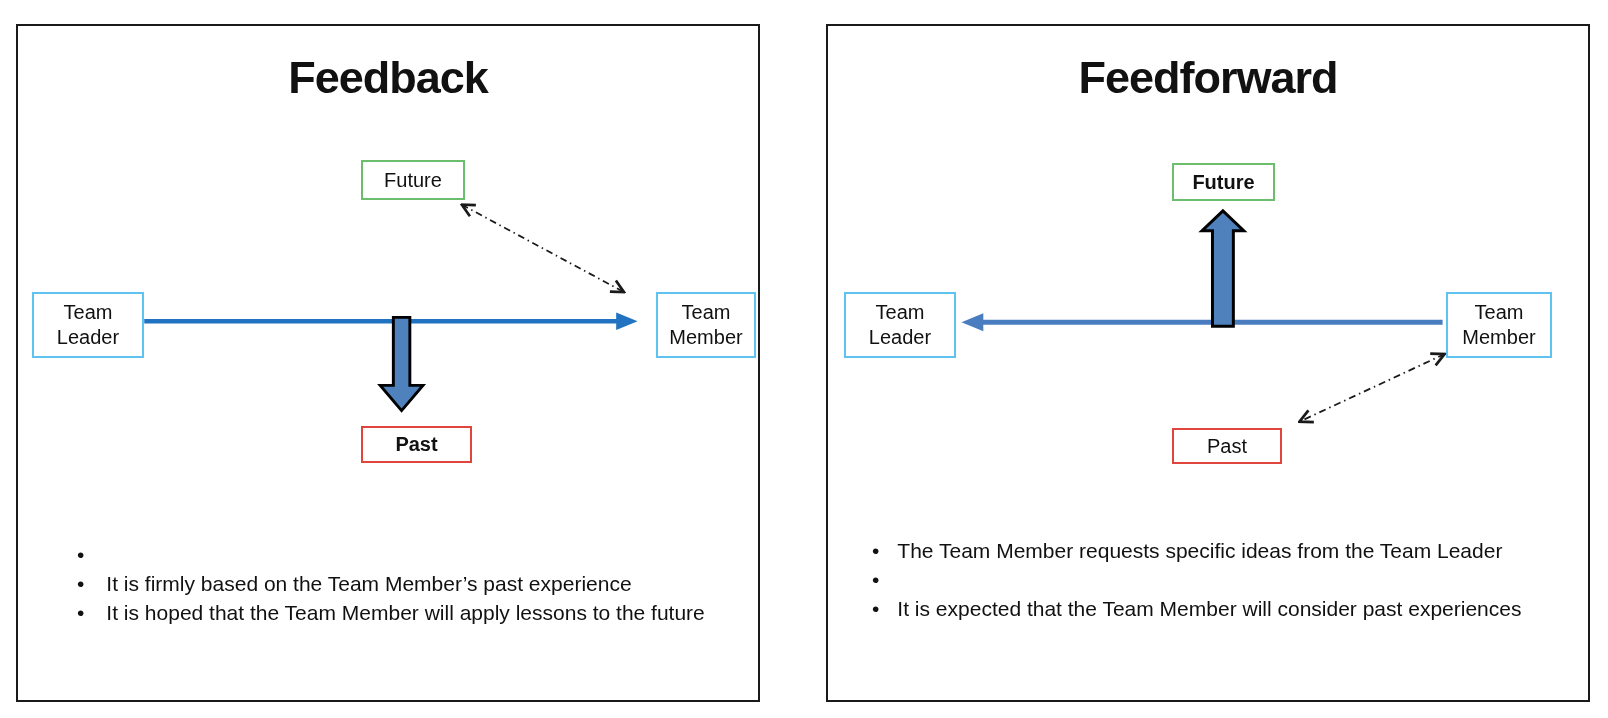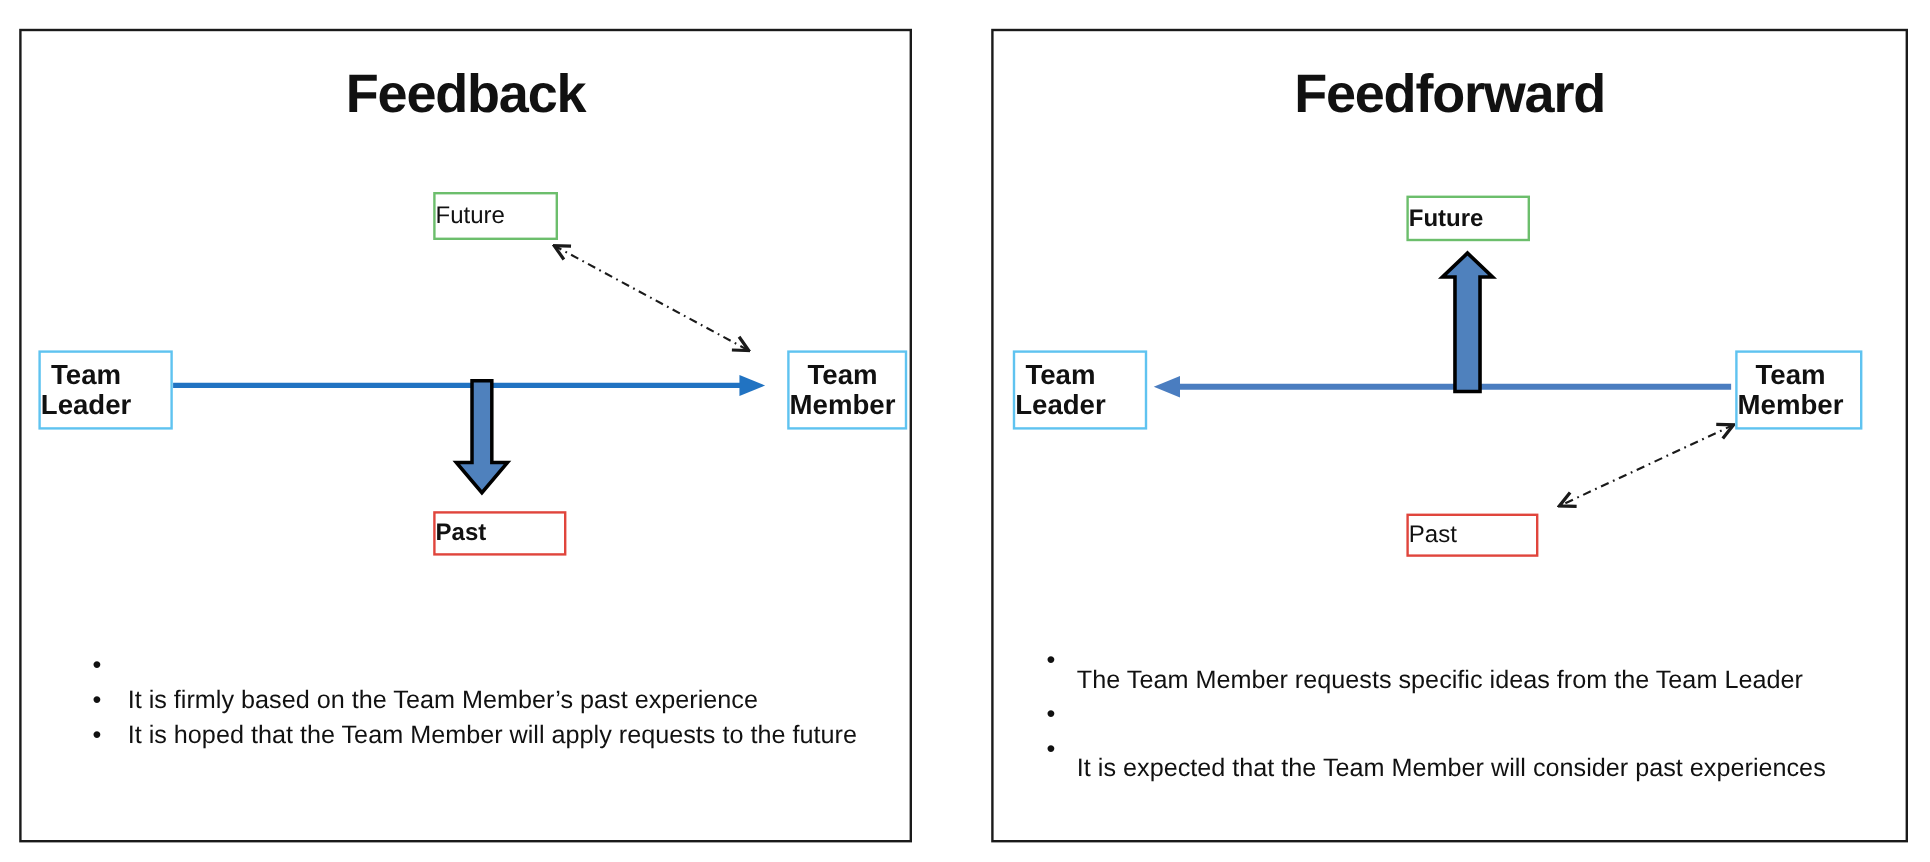--- a/index.html
+++ b/index.html
@@ -11,30 +11,30 @@
            border:2px solid #1a1a1a; }
   .panel.left  { left:16px;  width:744px; }
   .panel.right { left:826px; width:764px; }
 
   .title { position:absolute; top:26px; left:0; width:100%; text-align:center;
            font-size:45px; font-weight:bold; color:#111; letter-spacing:-1px; }
 
   .layer { position:absolute; inset:0; width:100%; height:100%; z-index:1; }
 
   .box { position:absolute; z-index:2; background:#fff; border:2px solid;
-         display:flex; align-items:center; 
+         display:flex; align-items:center; justify-content:center;
          text-align:center; color:#111; font-size:20px; }
-  .team-box { font-weight:bold; font-size:23px; line-height:25px; }
+  .team-box { font-weight:normal; font-size:20px; line-height:25px; }
   .bold-label { font-weight:bold; }
 
   .bullets { position:absolute; z-index:2; color:#111; font-size:21px; }
   .bullet-row { display:flex; line-height:29px; }
   .bullet-row .dot { flex:0 0 auto; }
   .panel.left  .bullet-row .text { padding-left:22px; }
-  .panel.right .bullet-row .text { padding-left:18px;margin-top:16px; }
+  .panel.right .bullet-row .text { padding-left:18px; }
 
   .dashdot { fill:none; stroke-width:1.8; stroke-dasharray:7 4 1.5 4; }
   .flow-line { fill:none; stroke-linecap:butt; }
 </style>
 </head>
 <body>
 
 <div class="page">
 
   <section class="panel left" style="border-color: rgb(26, 26, 26);">
@@ -76,21 +76,21 @@
     <div class="bullets" style="left:59px; top:514px; width:660px;">
       <div class="bullet-row">
         <span class="dot">•</span>
       </div>
       <div class="bullet-row">
         <span class="dot">•</span>
         <span class="text">It is firmly based on the Team Member’s past experience</span>
       </div>
       <div class="bullet-row">
         <span class="dot">•</span>
-        <span class="text">It is hoped that the Team Member will apply requests to the future</span>
+        <span class="text">It is hoped that the Team Member will apply lessons to the future</span>
       </div>
     </div>
   </section>
 
   <section class="panel right" style="border-color: rgb(26, 26, 26);">
     <h1 class="title">Feedforward</h1>
 
     <svg class="layer" viewBox="0 0 764 678">
       <defs>
         <marker id="chev1" viewBox="0 0 10 10" refX="9" refY="5" markerWidth="9" markerHeight="9" orient="auto-start-reverse">

